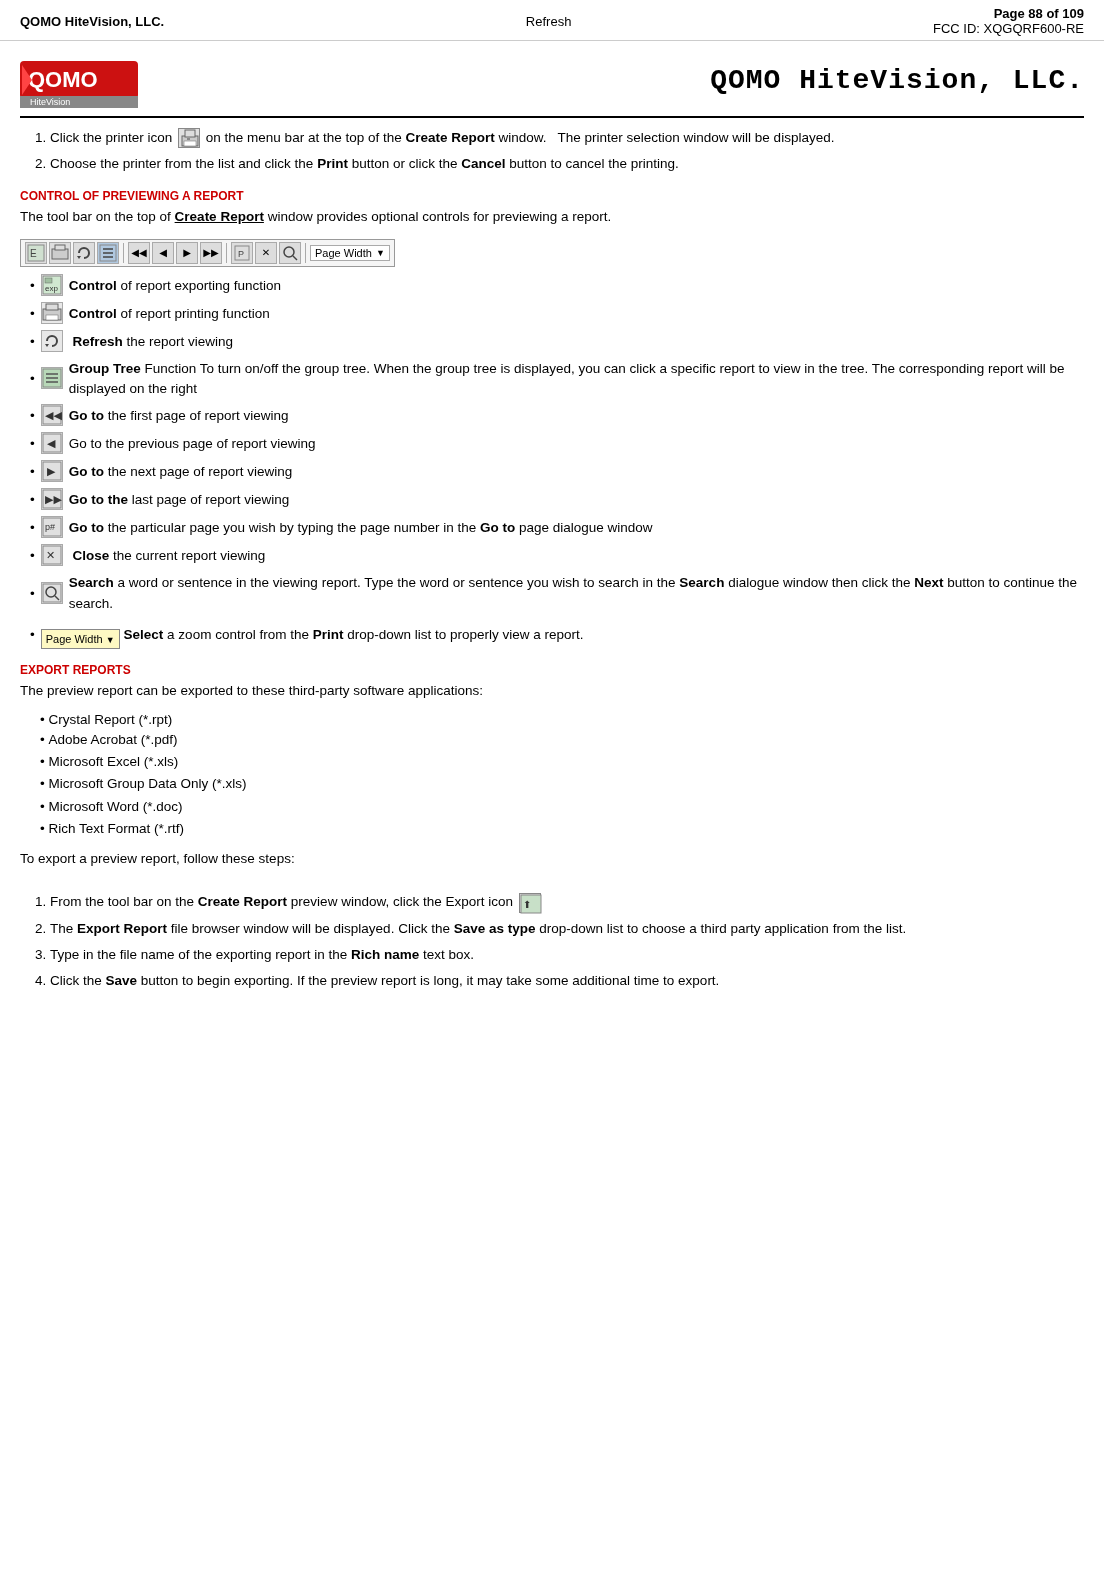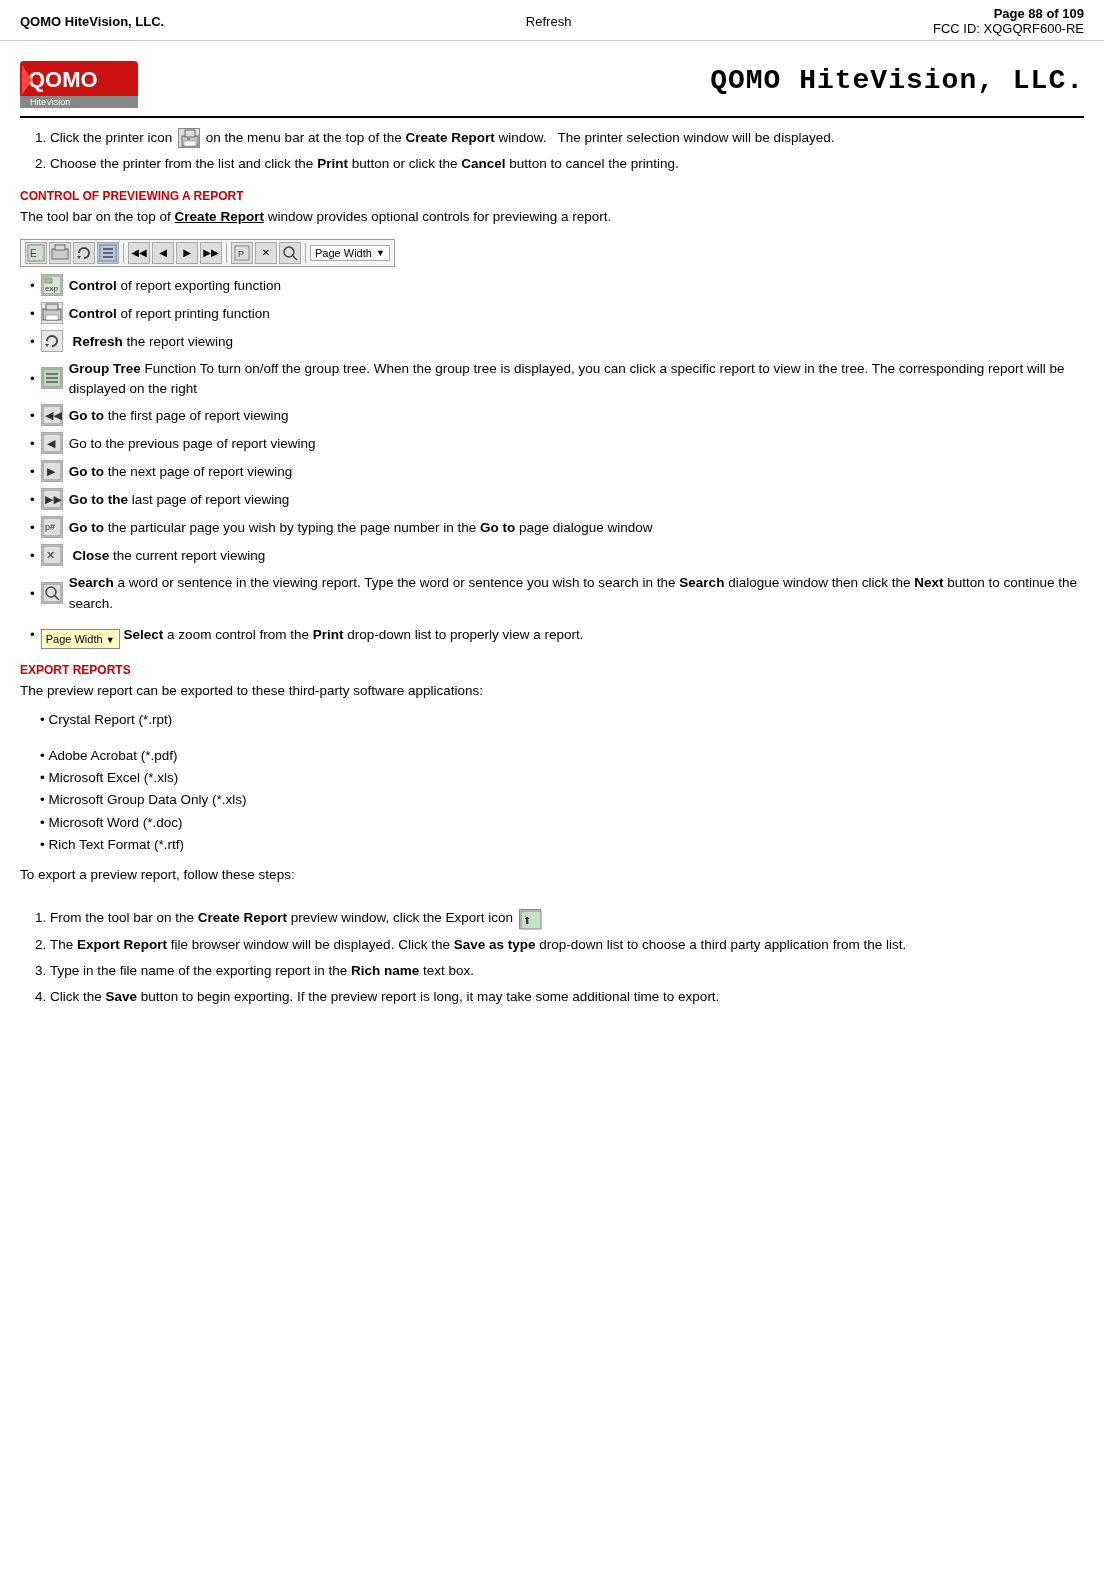--- a/index.html
+++ b/index.html
@@ -395,21 +395,21 @@
 
   </ul>
 
   
   <div class="section-heading">EXPORT REPORTS</div>
 
   <p>The preview report can be exported to these third-party software applications:</p>
 
   
   <ul style="list-style:none; margin-left:20px; margin-bottom:10px;">
-    <li style="margin-bottom:16px;">•&nbsp;<span>Crystal Report (*.rpt)</span></li>
+    <li style="margin-bottom:0;">•&nbsp;<span>Crystal Report (*.rpt)</span></li>
     <li style="margin-bottom:2px;">•&nbsp;<span>Adobe Acrobat (*.pdf)</span></li>
     <li style="margin-bottom:2px;">•&nbsp;<span>Microsoft Excel (*.xls)</span></li>
     <li style="margin-bottom:2px;">•&nbsp;<span>Microsoft Group Data Only (*.xls)</span></li>
     <li style="margin-bottom:2px;">•&nbsp;<span>Microsoft Word (*.doc)</span></li>
     <li style="margin-bottom:2px;">•&nbsp;<span>Rich Text Format (*.rtf)</span></li>
   </ul>
 
   <p>To export a preview report, follow these steps:</p>
 
   <br>

